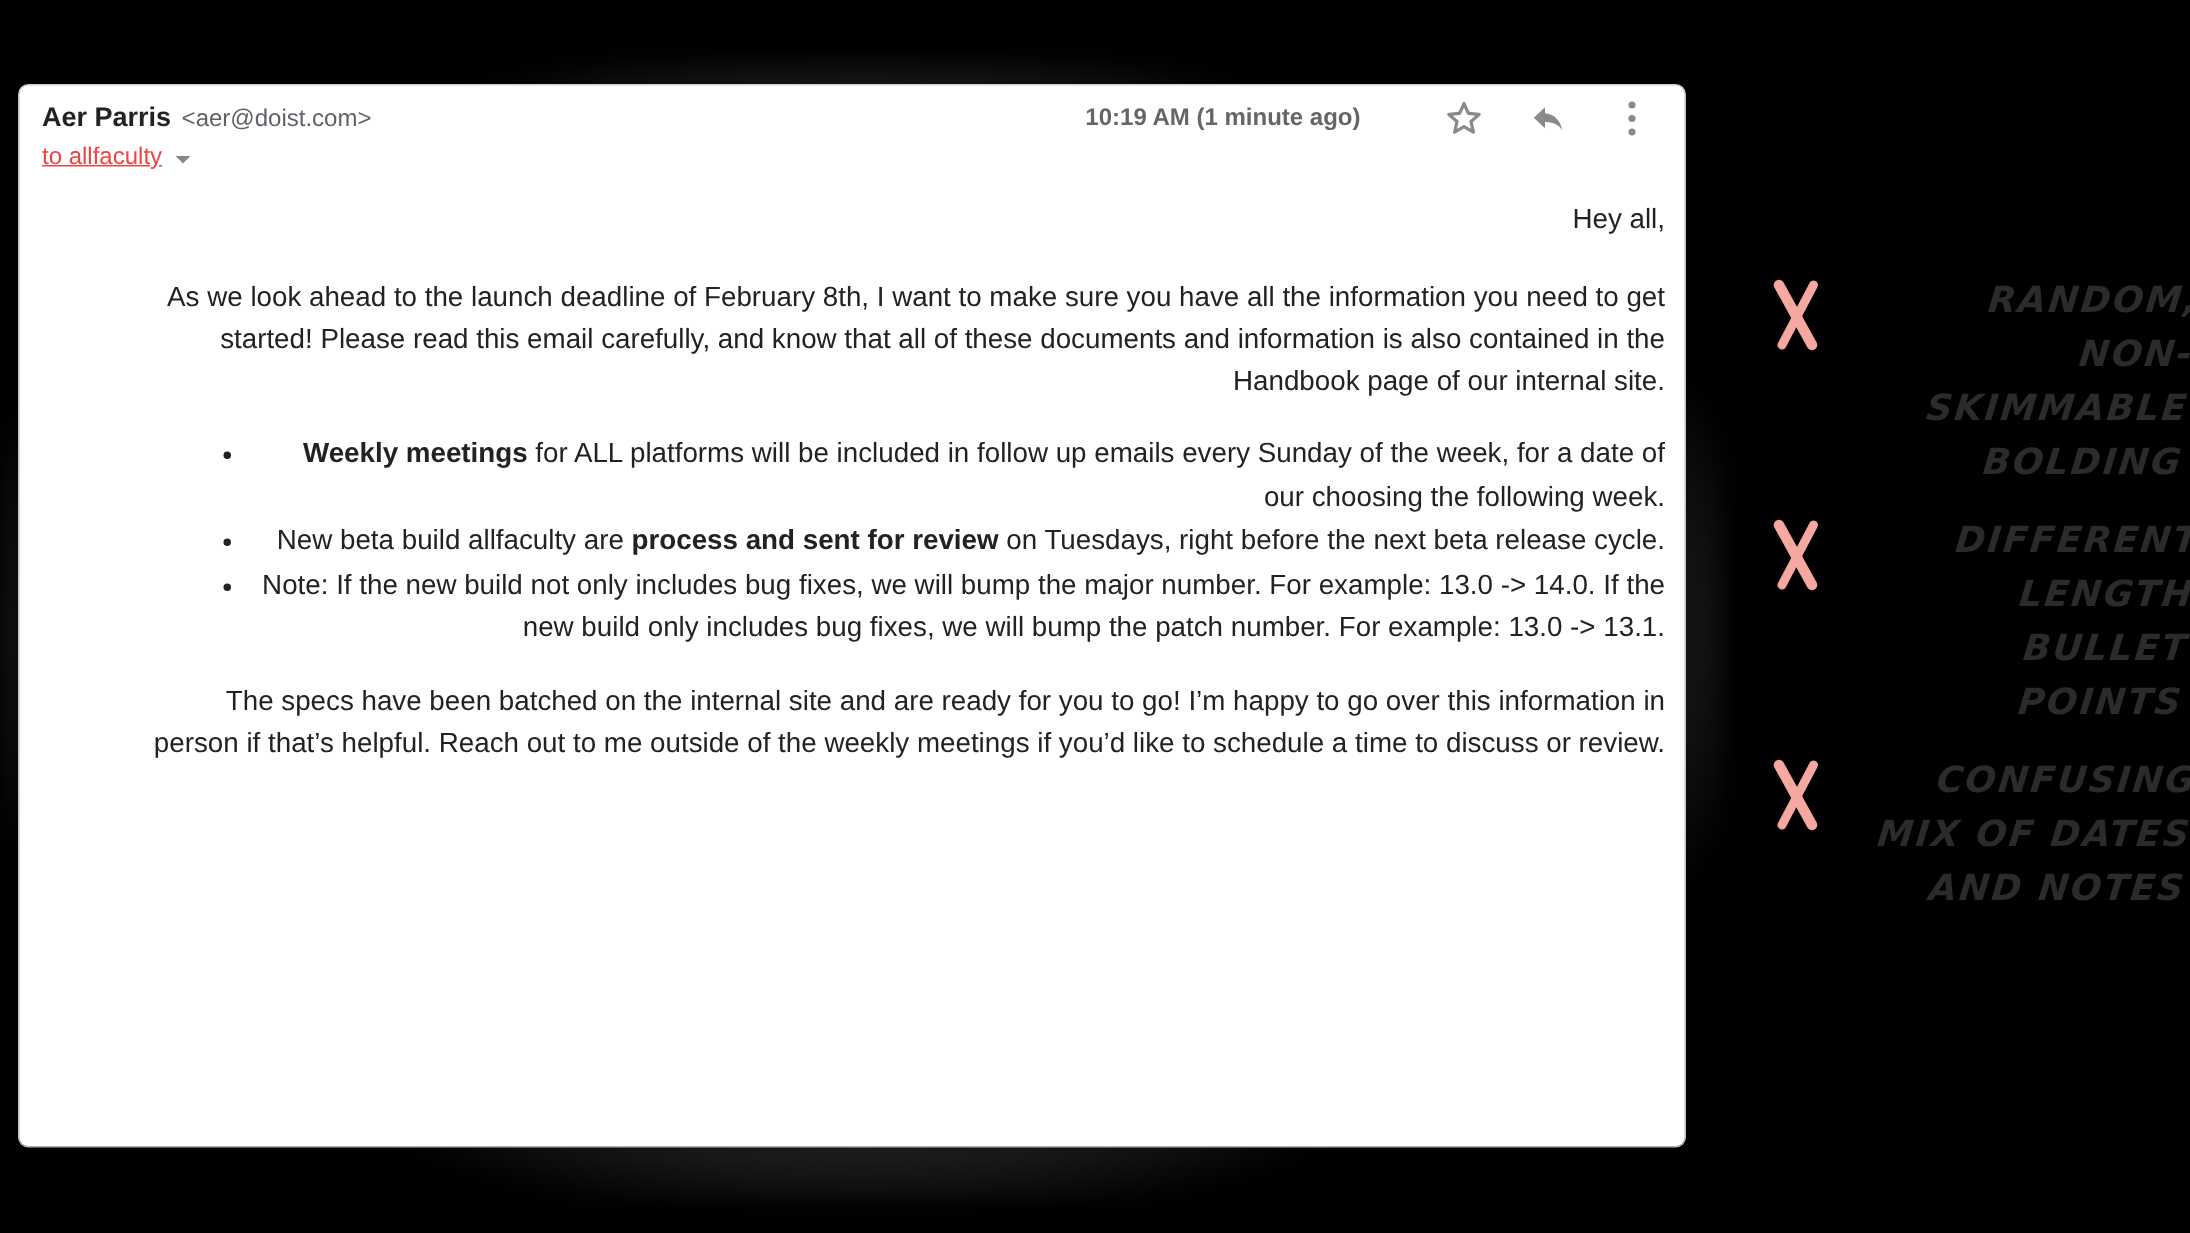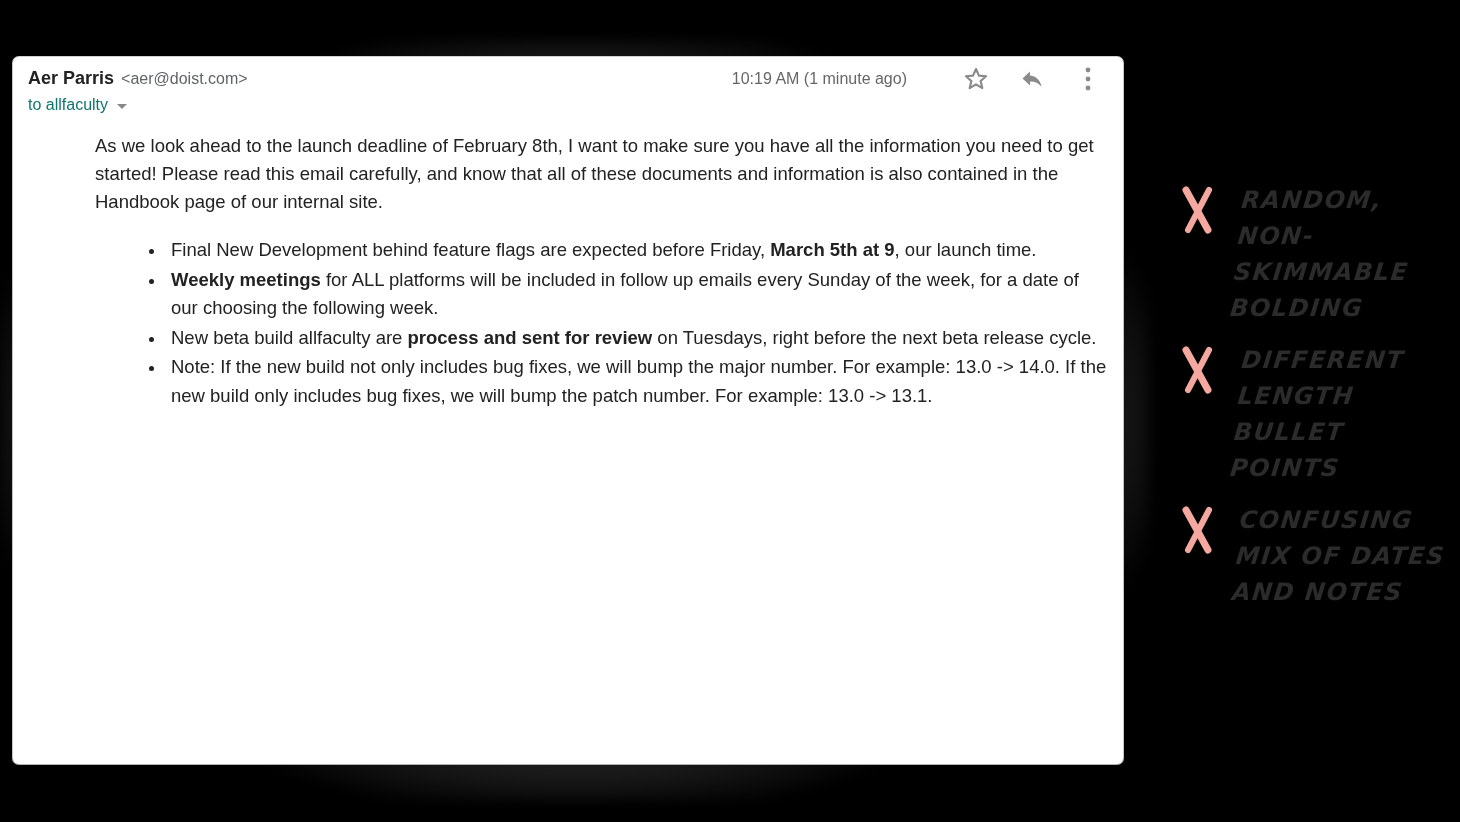--- a/index.html
+++ b/index.html
@@ -9,20 +9,21 @@
     height: 822px;
     background: #000;
     overflow: hidden;
     font-family: "Liberation Sans", sans-serif;
   }
   .canvas {
     position: relative;
     width: 1460px;
     height: 822px;
     background: #000;
+    text-align: right;
   }
   .card-glow {
     position: absolute;
     left: 0px;
     top: 40px;
     width: 1150px;
     height: 760px;
     border-radius: 22px;
     background: radial-gradient(ellipse at center, rgba(120,120,120,0.35) 60%, rgba(0,0,0,0) 75%);
     filter: blur(6px);
@@ -59,41 +60,43 @@
   .sender-email {
     font-size: 16px;
     color: #5f6368;
     margin-left: 2px;
   }
   .recipient-line {
     position: absolute;
     left: 0;
     top: 29px;
     font-size: 16px;
-    color: #0f766e;
+    color: #ef4444;
     display: flex;
     align-items: center;
+    text-decoration: underline;
   }
   .caret {
     display: inline-block;
     width: 0;
     height: 0;
     border-left: 5px solid transparent;
     border-right: 5px solid transparent;
     border-top: 5px solid #888;
     margin-left: 9px;
     margin-top: 2px;
   }
   .meta-right {
     position: absolute;
     right: 0;
     top: 0;
     display: flex;
     align-items: center;
     height: 24px;
+    font-weight: bold;
   }
   .timestamp {
     font-size: 16px;
     color: #666;
     margin-right: 28px;
   }
   .icon-btn {
     display: inline-flex;
     align-items: center;
     justify-content: center;
@@ -204,27 +207,28 @@
           <svg width="10" height="26" viewBox="0 0 10 26">
             <circle cx="5" cy="4" r="2.4" fill="#8a8a8a"></circle>
             <circle cx="5" cy="13" r="2.4" fill="#8a8a8a"></circle>
             <circle cx="5" cy="22" r="2.4" fill="#8a8a8a"></circle>
           </svg>
         </span>
       </div>
     </div>
 
     <div class="body">
+      <p class="p-greeting">Hey all,</p>
       <p class="p-intro">As we look ahead to the launch deadline of February 8th, I want to make sure you have all the information you need to get started! Please read this email carefully, and know that all of these documents and information is also contained in the Handbook page of our internal site.</p>
       <ul>
-        <li><span>Final New Development behind feature flags are expected before Friday, </span><b>March 5th at 9</b><span>, our launch time.</span></li>
         <li><span></span><b>Weekly meetings</b><span> for ALL platforms will be included in follow up emails every Sunday of the week, for a date of our choosing the following week.</span></li>
         <li><span>New beta build allfaculty are </span><b>process and sent for review</b><span> on Tuesdays, right before the next beta release cycle.</span></li>
         <li><span>Note: If the new build not only includes bug fixes, we will bump the major number. For example: 13.0 -&gt; 14.0. If the new build only includes bug fixes, we will bump the patch number. For example: 13.0 -&gt; 13.1.</span><b></b><span></span></li>
       </ul>
+      <p class="p-closing">The specs have been batched on the internal site and are ready for you to go! I’m happy to go over this information in person if that’s helpful. Reach out to me outside of the weekly meetings if you’d like to schedule a time to discuss or review.</p>
     </div>
   </div>
 
   <div class="annotations">
     <div class="annotation" style="top:182px;">
       <svg class="x-mark" viewBox="0 0 36 48">
         <path d="M6 4 L28 44" stroke="#f5a8a0" stroke-width="7" stroke-linecap="round"></path>
         <path d="M29 4 L8 44" stroke="#f5a8a0" stroke-width="6" stroke-linecap="round"></path>
       </svg>
       <div class="annotation-text">Random, non-skimmable bolding</div>

